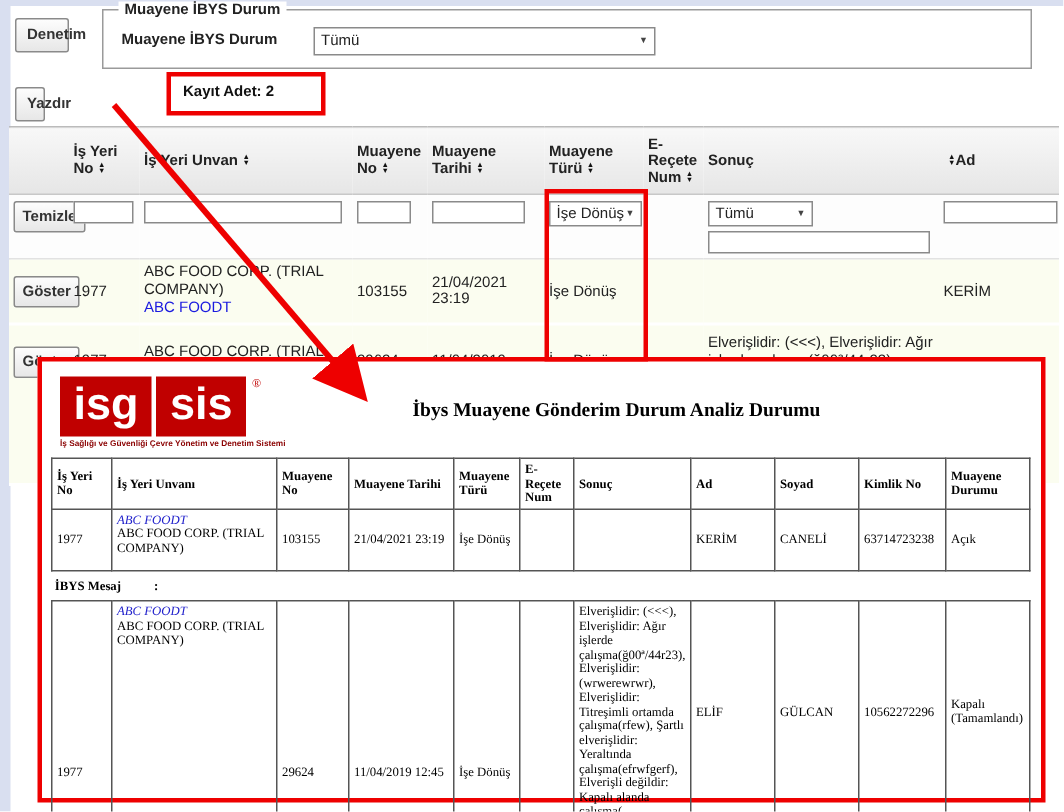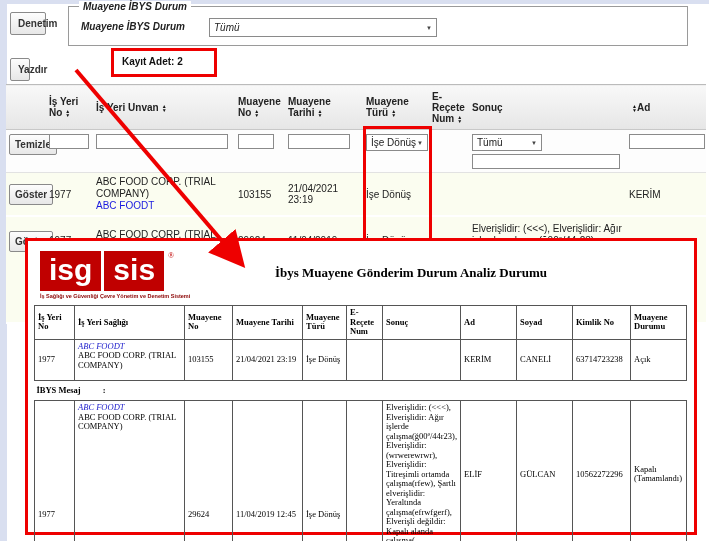--- a/index.html
+++ b/index.html
@@ -9,21 +9,21 @@
   .edge-top{position:absolute;left:0;top:0;width:709px;height:4px;background:#d9dff0;}
   .edge-left{position:absolute;left:0;top:0;width:7px;height:541px;background:#d9dff0;}
 
   
   .btn{display:inline-block;background:linear-gradient(#fdfdfd,#e7e7e7);
        border:1px solid #8a8a8a;border-radius:2px;color:#333;font-weight:600;
        font-size:10px;padding:5px 7px;text-align:center;cursor:pointer;}
   .btn.small{padding:4px 5px;}
 
   
-  .fset{position:absolute;left:68px;top:6px;width:618px;height:38px;border:1px solid #9a9a9a;font-style:italic;}
+  .fset{position:absolute;left:68px;top:6px;width:618px;height:38px;border:1px solid #9a9a9a;}
   .fset .legend{position:absolute;left:10px;top:-6px;background:#fff;padding:0 4px;font-weight:600;color:#222;}
   .fset .flabel{position:absolute;left:12px;top:14px;font-weight:600;color:#222;}
   .selbox{position:relative;background:#fff;border:1px solid #8a8a8a;color:#222;
           padding:2px 16px 2px 4px;font-size:10px;white-space:nowrap;}
   .selbox::after{content:"▼";position:absolute;right:4px;top:50%;transform:translateY(-50%);
                  font-size:6px;color:#444;}
   .fset .selbox{position:absolute;left:140px;top:11px;width:206px;height:13px;line-height:13px;}
 
   .yazdir{position:absolute;left:10px;top:58px;width:20px;}
   .listele{position:absolute;left:10px;top:12px;width:36px;}
@@ -209,21 +209,21 @@
           <col style="width:36px">
           <col style="width:78px">
           <col style="width:56px">
         <col style="width:56px">
           <col style="width:58px">
           <col style="width:56px">
       </colgroup>
       <tbody>
           <tr>
         <th>İş Yeri No</th>
-        <th>İş Yeri Sağlığı</th>
+        <th>İş Yeri Unvanı</th>
         <th>Muayene No</th>
         <th>Muayene Tarihi</th>
         <th>Muayene Türü</th>
         <th>E-Reçete Num</th>
         <th>Sonuç</th>
         <th>Ad</th>
         <th>Soyad</th>
         <th>Kimlik No</th>
         <th>Muayene Durumu</th>
       </tr>

